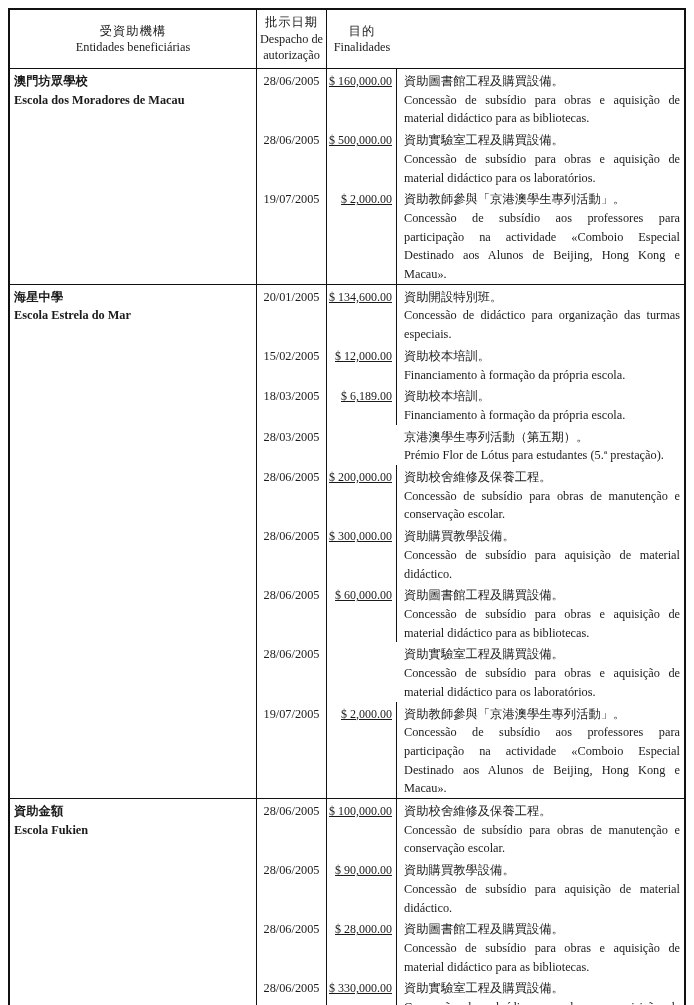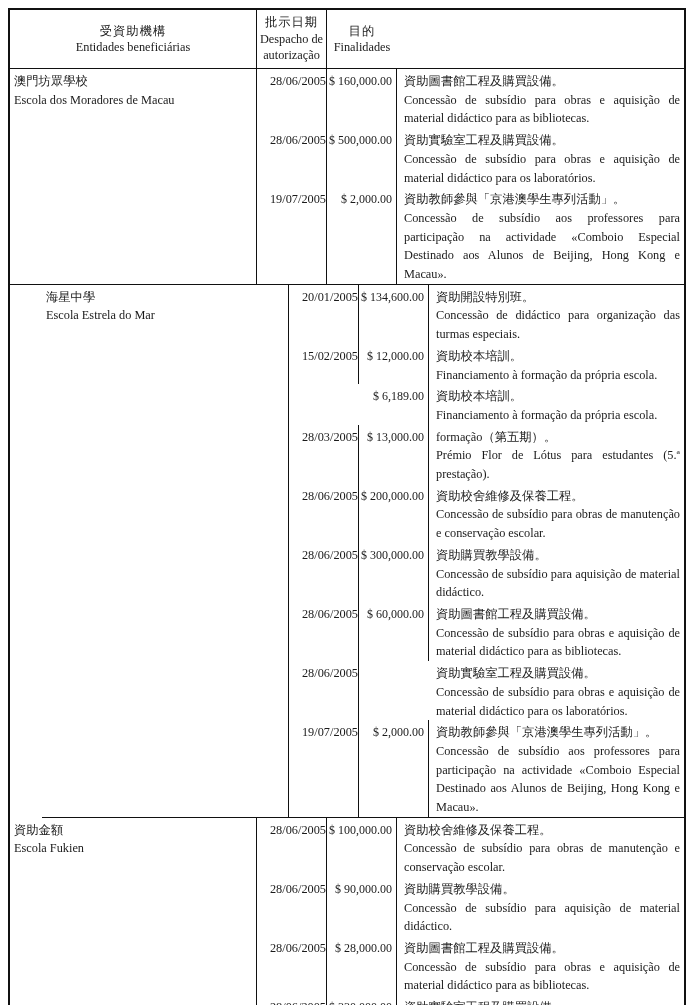--- a/index.html
+++ b/index.html
@@ -25,23 +25,23 @@
   .benef-row {
     display: grid; grid-template-columns: 247px 70px 70px 1fr;
     border-bottom: 1px solid #111;
   }
   .benef-row:last-of-type { border-bottom: none; }
   #tbody .benef-row:nth-of-type(1) { min-height: 197px; }
   #tbody .benef-row:nth-of-type(2) { min-height: 453px; }
   #tbody .benef-row:nth-of-type(3) { min-height: 212px; }
   #tbody .benef-row:nth-of-type(4) { min-height: 64px; }
   .cell { font-size: 12.3px; line-height: 18.7px; }
-  .name-cell { grid-column: 1; padding: 3px 4px 0 4px; }
-  .date-cell { grid-column: 2; text-align: right; padding-top: 3px; }
-  .amount-cell { grid-column: 3; text-align: right; padding: 3px 4px 0 0; font-size: 12px; }
+  .name-cell { grid-column: 1; padding: 3px 4px 0 4px; font-weight: bold; }
+  .date-cell { grid-column: 2; text-align: center; padding-top: 3px; }
+  .amount-cell { grid-column: 3; text-align: right; padding: 3px 4px 0 0; font-size: 12px; text-decoration: underline; }
   .purpose-cell { grid-column: 4; padding: 3px 4px 0 7px; }
   .purpose-cell .pt { text-align: justify; }
   .filler { padding: 0; }
   
   .stub { position: absolute; top: 997px; width: 1px; height: 8px; background: #111; }
 </style>
 </head>
 <body>
 
 <div class="page">
@@ -81,46 +81,46 @@
           <div class="cell date-cell br">19/07/2005</div>
           <div class="cell amount-cell br">$ 2,000.00</div>
           <div class="cell purpose-cell">
             <div class="zh">資助教師參與「京港澳學生專列活動」。</div>
             <div class="pt">Concessão de subsídio aos professores para participação na actividade «Comboio Especial Destinado aos Alunos de Beijing, Hong Kong e Macau».</div>
           </div>
           <div class="cell date-cell br filler"></div>
           <div class="cell amount-cell br filler"></div>
           <div class="cell purpose-cell filler"></div>
         </div>
-        <div class="benef-row" style="grid-template-rows: repeat(9, auto) minmax(0px, 1fr); margin-left: 32px;">
+        <div class="benef-row" style="grid-template-rows: repeat(9, auto) minmax(0px, 1fr);">
           <div class="cell name-cell br" style="grid-row: 1 / span 10;">
             <div class="zh">海星中學</div>
             <div class="pt">Escola Estrela do Mar</div>
           </div>
           <div class="cell date-cell br">20/01/2005</div>
           <div class="cell amount-cell br">$ 134,600.00</div>
           <div class="cell purpose-cell">
             <div class="zh">資助開設特別班。</div>
             <div class="pt">Concessão de didáctico para organização das turmas especiais.</div>
           </div>
           <div class="cell date-cell br">15/02/2005</div>
           <div class="cell amount-cell br">$ 12,000.00</div>
           <div class="cell purpose-cell">
             <div class="zh">資助校本培訓。</div>
             <div class="pt">Financiamento à formação da própria escola.</div>
           </div>
+          <div class="cell date-cell br">18/03/2005</div>
           <div class="cell amount-cell br">$ 6,189.00</div>
           <div class="cell purpose-cell">
             <div class="zh">資助校本培訓。</div>
             <div class="pt">Financiamento à formação da própria escola.</div>
           </div>
           <div class="cell date-cell br">28/03/2005</div>
-          <div class="cell amount-cell br">$ 13,000.00</div>
           <div class="cell purpose-cell">
-            <div class="zh">formação（第五期）。</div>
+            <div class="zh">京港澳學生專列活動（第五期）。</div>
             <div class="pt">Prémio Flor de Lótus para estudantes (5.ª prestação).</div>
           </div>
           <div class="cell date-cell br">28/06/2005</div>
           <div class="cell amount-cell br">$ 200,000.00</div>
           <div class="cell purpose-cell">
             <div class="zh">資助校舍維修及保養工程。</div>
             <div class="pt">Concessão de subsídio para obras de manutenção e conservação escolar.</div>
           </div>
           <div class="cell date-cell br">28/06/2005</div>
           <div class="cell amount-cell br">$ 300,000.00</div>

